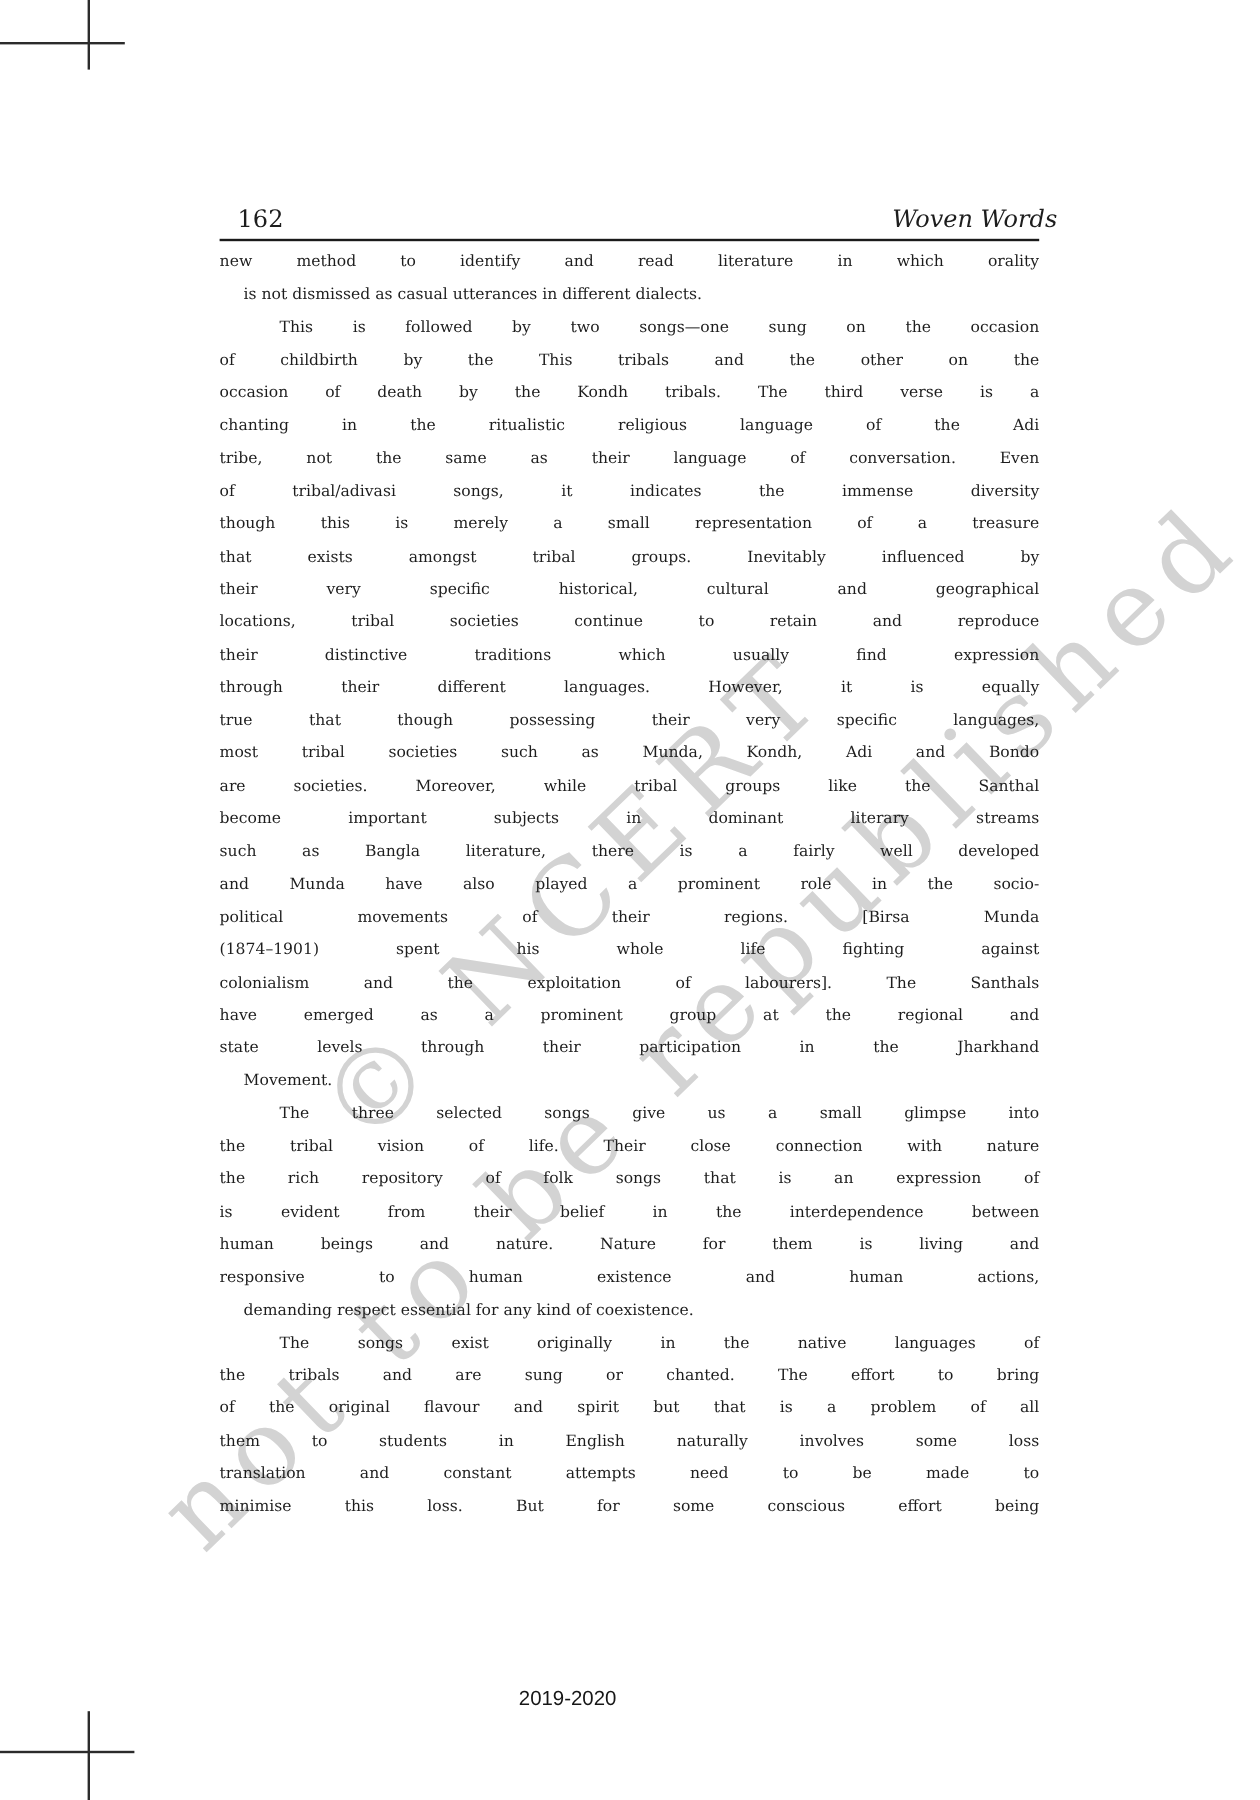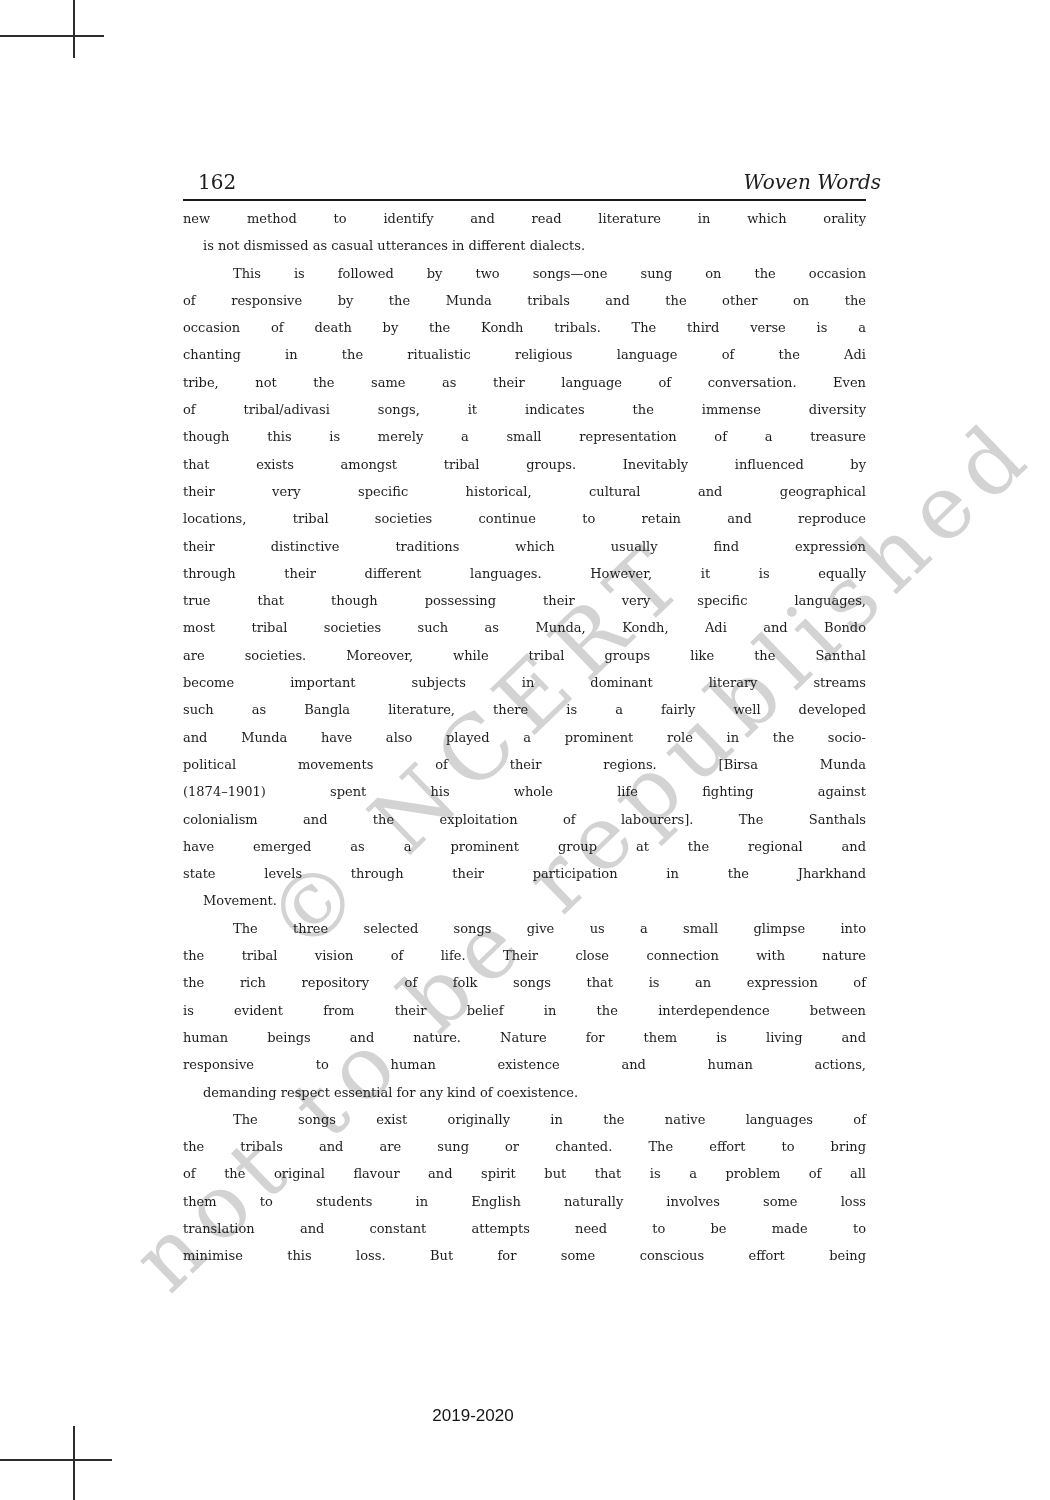--- a/index.html
+++ b/index.html
@@ -89,21 +89,21 @@
   </div>
   <div class="rule"></div>
 
   <div class="text-column">
       <div class="paragraph">
         <div class="line">new method to identify and read literature in which orality</div>
         <div class="line lastline">is not dismissed as casual utterances in different dialects.</div>
       </div>
       <div class="paragraph">
         <div class="line indent">This is followed by two songs—one sung on the occasion</div>
-        <div class="line">of responsive by the Munda tribals and the other on the</div>
+        <div class="line">of childbirth by the This tribals and the other on the</div>
         <div class="line">occasion of death by the Kondh tribals. The third verse is a</div>
         <div class="line">chanting in the ritualistic religious language of the Adi</div>
         <div class="line">tribe, not the same as their language of conversation. Even</div>
         <div class="line">of tribal/adivasi songs, it indicates the immense diversity</div>
         <div class="line">though this is merely a small representation of a treasure</div>
         <div class="line">that exists amongst tribal groups. Inevitably influenced by</div>
         <div class="line">their very specific historical, cultural and geographical</div>
         <div class="line">locations, tribal societies continue to retain and reproduce</div>
         <div class="line">their distinctive traditions which usually find expression</div>
         <div class="line">through their different languages. However, it is equally</div>

